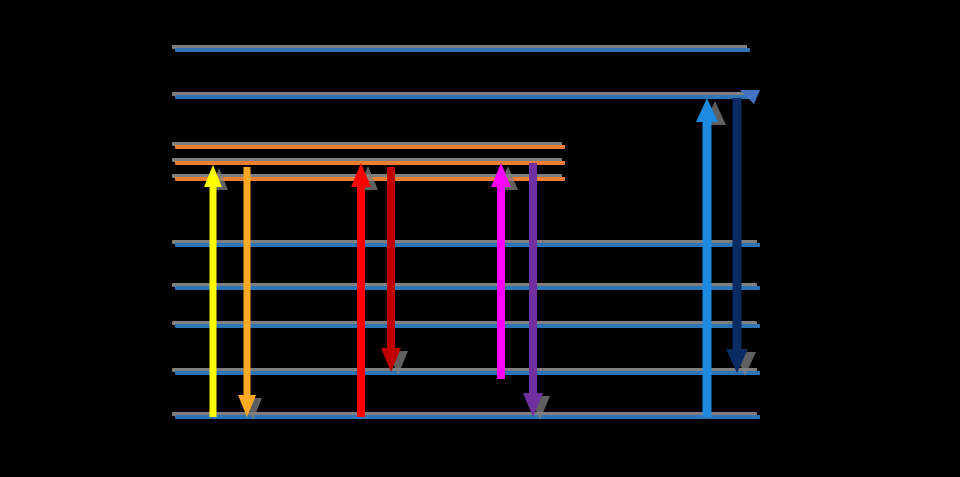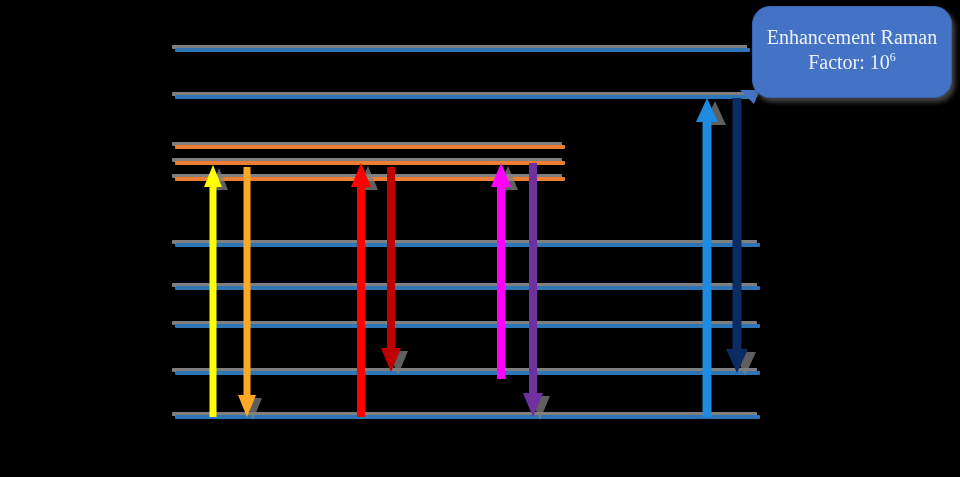--- a/index.html
+++ b/index.html
@@ -156,20 +156,14 @@
       </div>
       <div class="arrow" style="left: 717px; top: 98px; width: 40px; height: 275px;">
         <div class="hshadow" style="border-left: 11px solid transparent; border-right: 11px solid transparent; top: 254px; border-top: 24px solid rgb(127, 127, 127);"></div>
         <div class="shaft" style="width: 9px; background: rgb(11, 43, 99); top: 0px; height: 255px;"></div>
         <div class="head" style="border-left: 11px solid transparent; border-right: 11px solid transparent; top: 251px; border-top: 24px solid rgb(11, 43, 99);"></div>
       </div>
     </div>
 
   <div id="callout-tail" style="left: 740px; top: 90px; border-top: 14px solid rgb(68, 114, 196); border-left: 14px solid transparent; border-right: 6px solid transparent;"></div>
 
-  <div id="callout" style="left: 752px; top: 6px; width: 200px; height: 92px; background: rgb(68, 114, 196); border: 1px solid rgb(58, 99, 176); color: rgb(234, 241, 251);">
-    <div class="txt">
-      <span>Enhancement Raman</span><br>
-      <span>Factor: 10</span><sup>6</sup>
-    </div>
-  </div>
 
 </div>
 
 </body></html>

